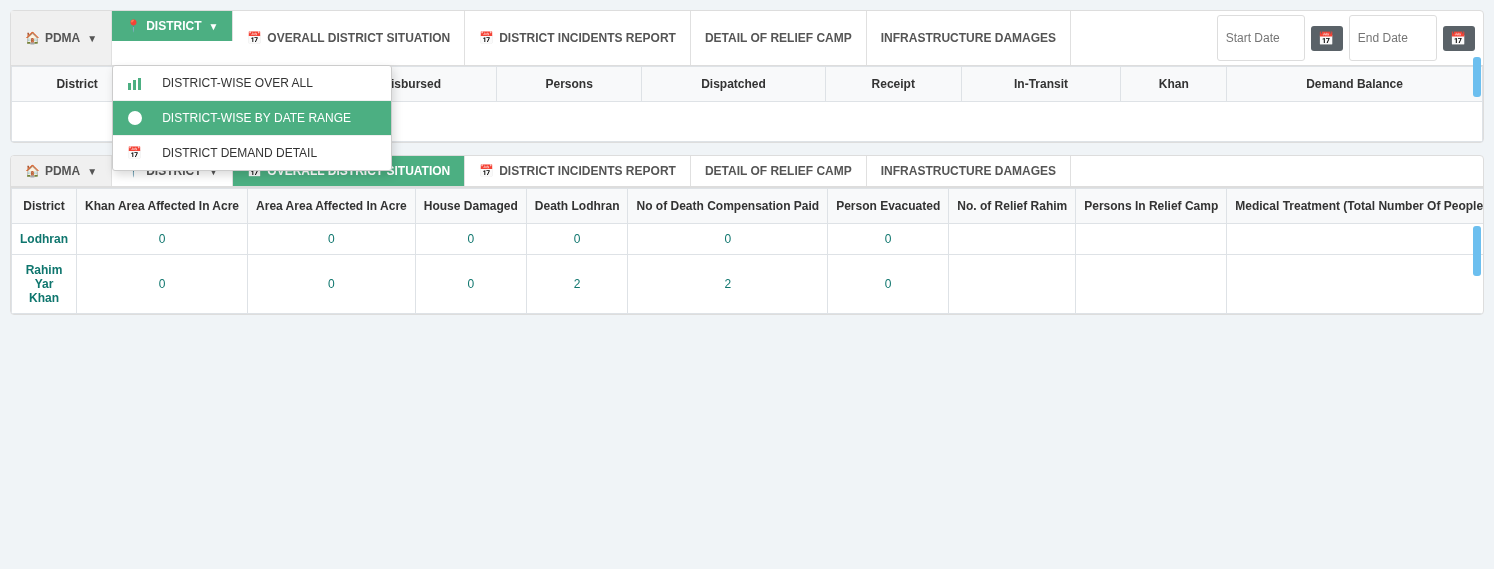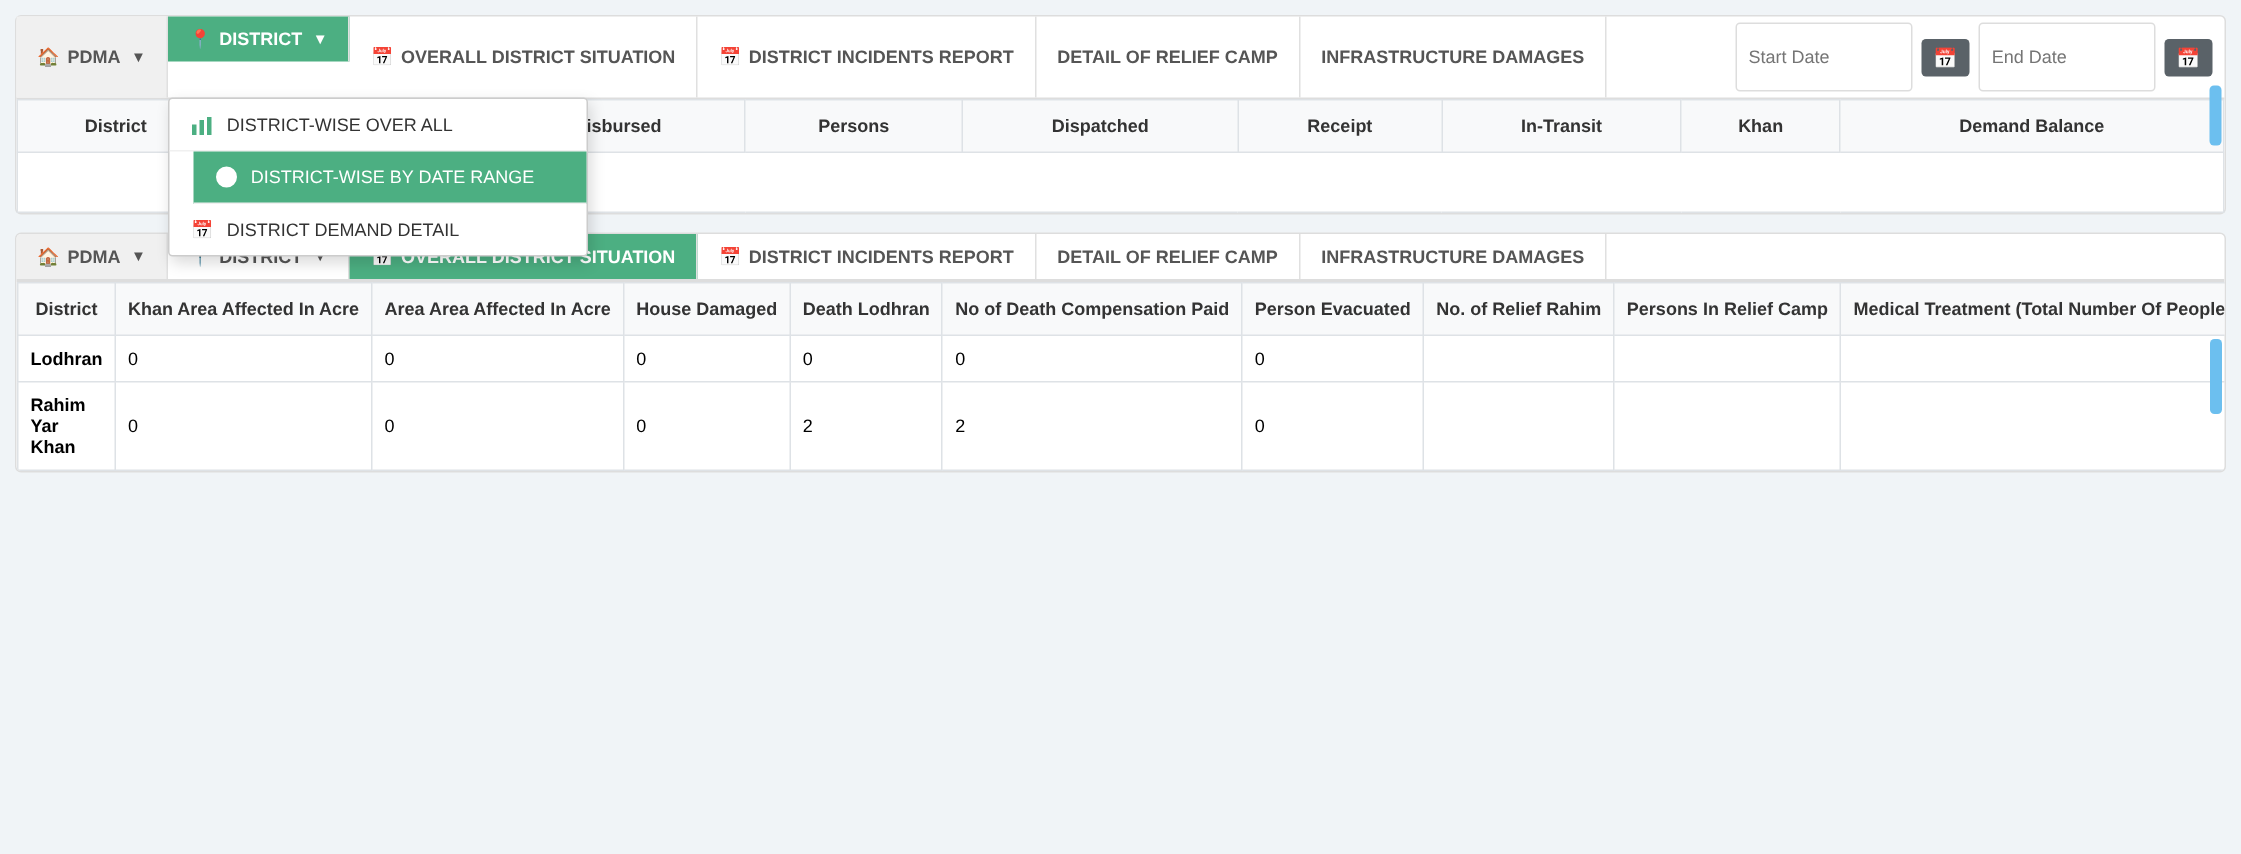--- a/index.html
+++ b/index.html
@@ -67,49 +67,48 @@
       box-shadow: 2px 4px 10px rgba(0,0,0,0.15);
     }
 
     .dropdown-item {
       display: flex;
       align-items: center;
       padding: 9px 14px;
       cursor: pointer;
       font-size: 12px;
       color: #333;
-      gap: 8px;
+      gap: 19px;
       border-bottom: 1px solid #f0f0f0;
     }
 
     .dropdown-item:last-child {
       border-bottom: none;
     }
 
     .dropdown-item.highlighted {
       background: #4CAF82;
       color: #fff;
-      margin-left: 16px;
     }
 
     .dropdown-icon {
       width: 16px;
       height: 16px;
       display: inline-flex;
       align-items: center;
       justify-content: center;
     }
 
     .date-input {
       border: 1px solid #ddd;
       border-radius: 3px;
       padding: 15px 8px;
       font-size: 12px;
       color: #999;
-      width: 118px;
+      width: 88px;
     }
 
     .cal-btn {
       background: #5a6268;
       border: none;
       color: #fff;
       padding: 5px 8px;
       border-radius: 3px;
       cursor: pointer;
       font-size: 13px;
@@ -132,22 +131,22 @@
       font-weight: 700;
       padding: 10px 8px;
       border: 1px solid #dee2e6;
       text-align: center;
       white-space: nowrap;
     }
 
     table td {
       padding: 8px 8px;
       border: 1px solid #dee2e6;
-      text-align: left;
-      color: #000000;
+      text-align: center;
+      color: #0f766e;
     }
 
     
     .bottom-section {
       background: #fff;
       border: 1px solid #ddd;
       border-radius: 4px;
       overflow: hidden;
     }
 

